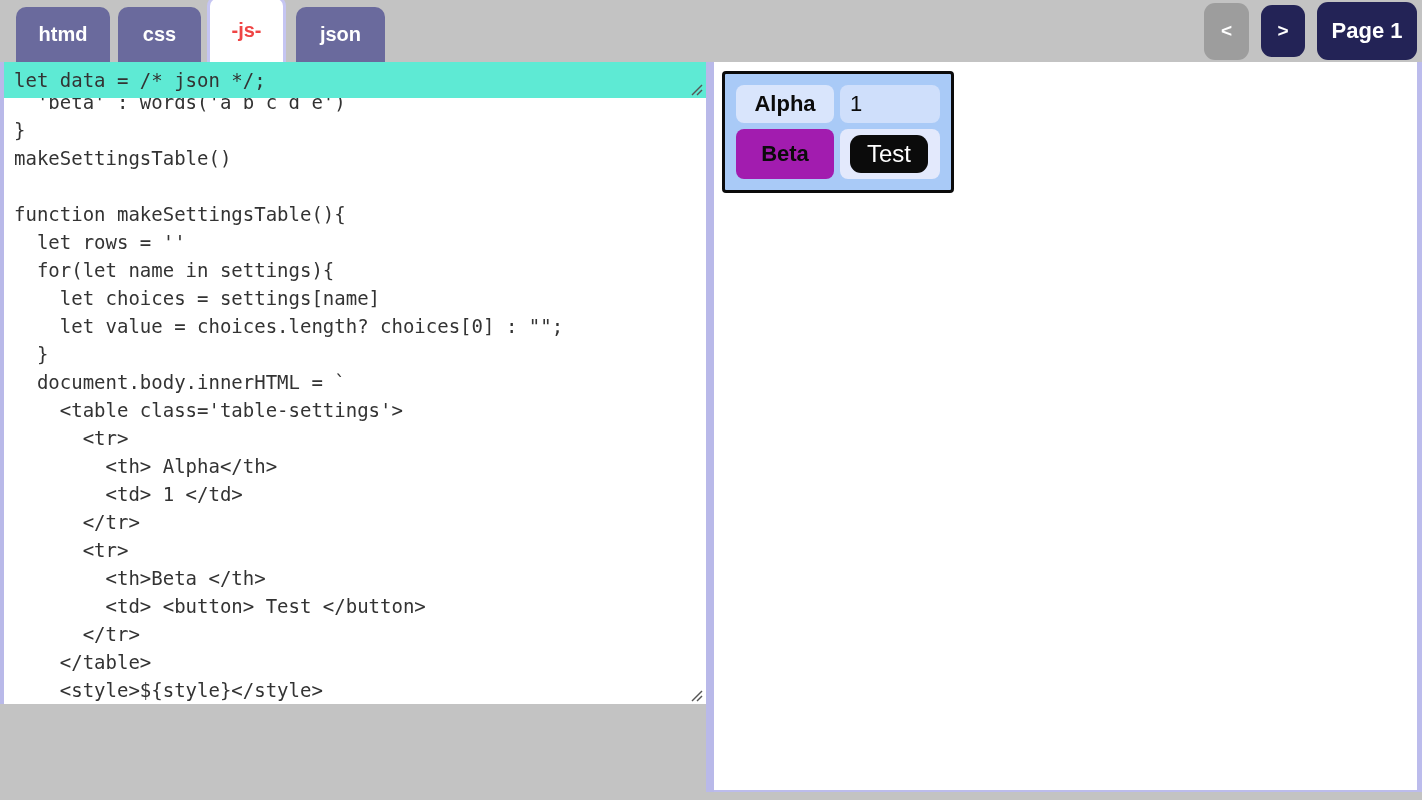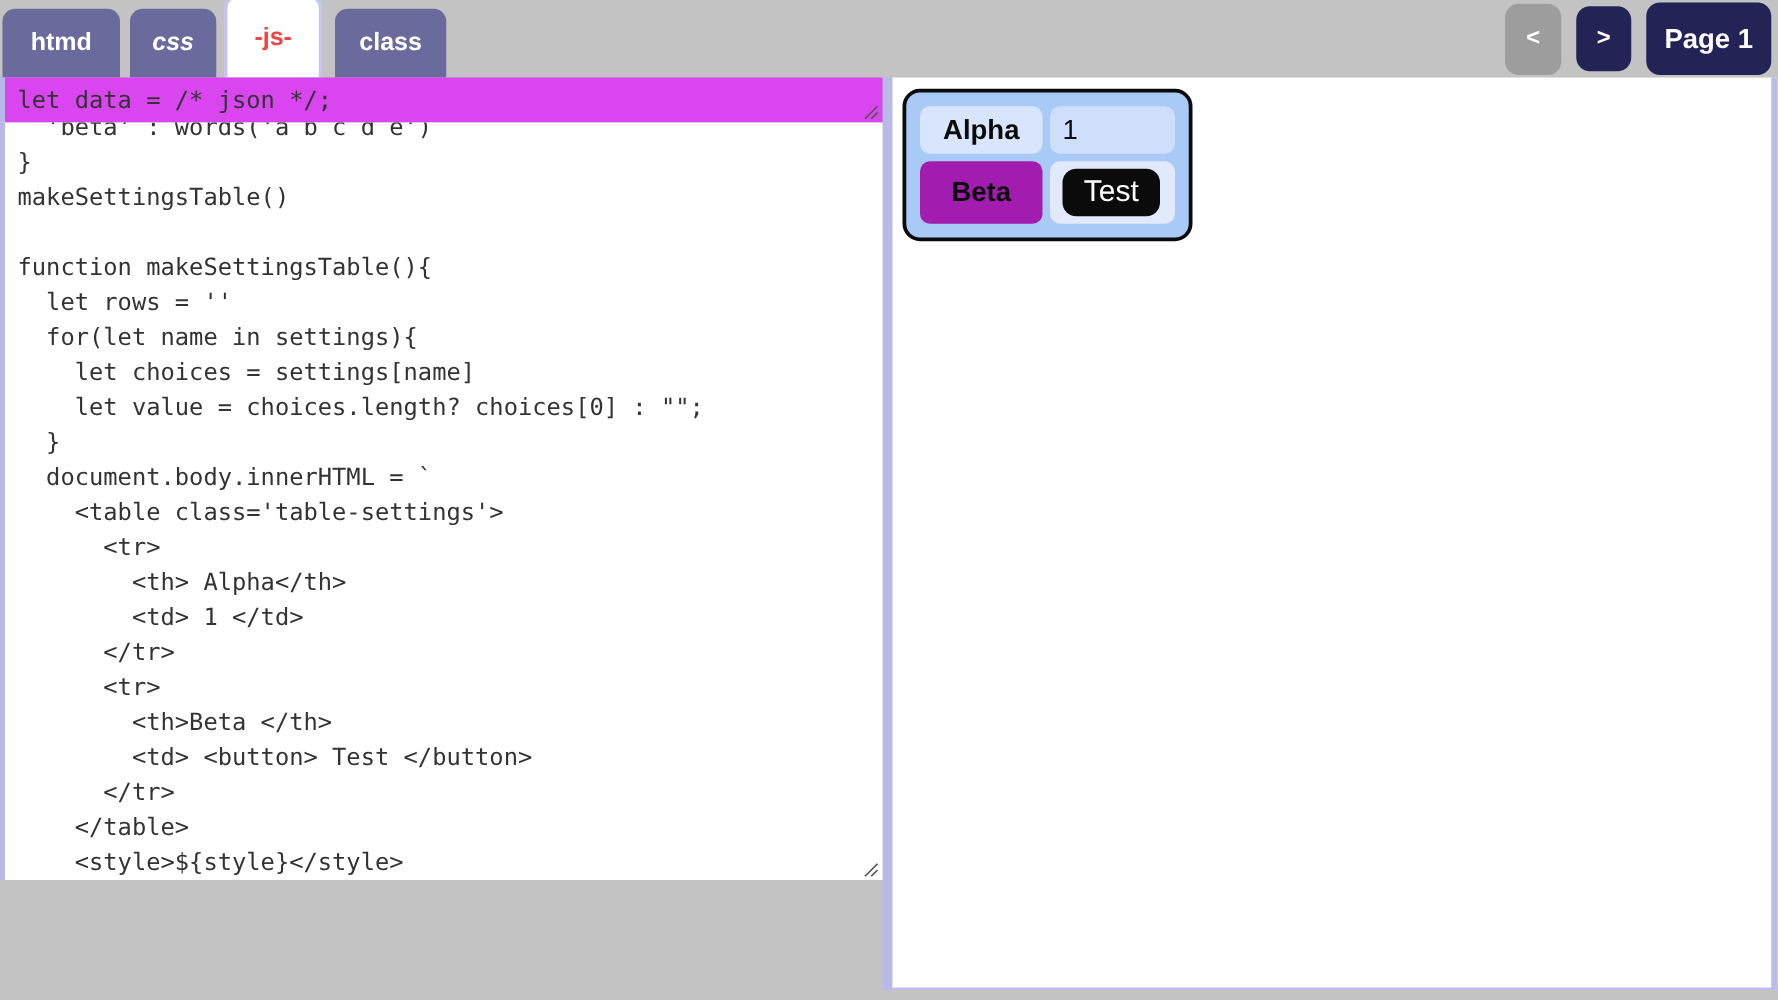--- a/index.html
+++ b/index.html
@@ -19,22 +19,22 @@
   .tab {
     height:55px;
     border-radius:10px 10px 0 0;
     background:#6a6a9d;
     color:#ffffff;
     font-weight:bold; font-size:20px;
     display:flex; align-items:center; justify-content:center;
     cursor:pointer;
     border:none;
   }
-  .tab-htmd { width:94px; margin-left:2px; }
-  .tab-css  { width:69px; margin-left:8px;font-style:italic; }
+  .tab-htmd { width:94px; margin-left:16px; }
+  .tab-css  { width:83px; margin-left:8px; }
   .tab-js   { width:79px; margin-left:6px; }
   .tab-json { width:89px; margin-left:10px; }
   .tab.active {
     background:#ffffff;
     color:#ef4444;
     border:3px solid #c5c5f2;
     border-bottom:none;
     height:66px;
   }
   .pager {
@@ -57,21 +57,21 @@
   .editor-col { width:706px; display:flex; flex-direction:column; }
   .field {
     position:relative;
     border-left:4px solid #b9b9e9;
     font-family:"DejaVu Sans Mono","Liberation Mono",monospace;
     font-size:19px; color:#333333;
     cursor:text;
   }
   .json-field {
     height:36px;
-    background:#d946ef;
+    background:#5eead4;
     display:flex; align-items:center;
     padding-left:10px;
     white-space:pre;
   }
   .code-field {
     height:606px;
     background:#ffffff;
     overflow:hidden;
   }
   .code-field pre {
@@ -93,21 +93,21 @@
     flex:1;
     background:#ffffff;
     border-right:5px solid #bcbcec;
     border-bottom:2px solid #bcbcec;
     padding:9px 0 0 8px;
   }
 
   
   .settings-table {
     border:3px solid #0b0b0b;
-    border-radius:14px;
+    border-radius:4px;
     background:#a9caf7;
     border-collapse:separate;
     border-spacing:6px;
     padding:5px;
   }
   .settings-table th, .settings-table td {
     border-radius:8px;
     font-size:22px;
     color:#0b0b0b;
   }
@@ -130,21 +130,21 @@
     cursor:pointer;
   }
 </style>
 </head>
 <body>
 
 <div class="topbar">
   <button class="tab tab-htmd">htmd</button>
   <button class="tab tab-css">css</button>
   <button class="tab tab-js active">-js-</button>
-  <button class="tab tab-json">class</button>
+  <button class="tab tab-json">json</button>
 
   <div class="pager">
     <button class="btn-prev">&lt;</button>
     <button class="btn-next">&gt;</button>
     <button class="btn-page">Page 1</button>
   </div>
 </div>
 
 <div class="main">
 

